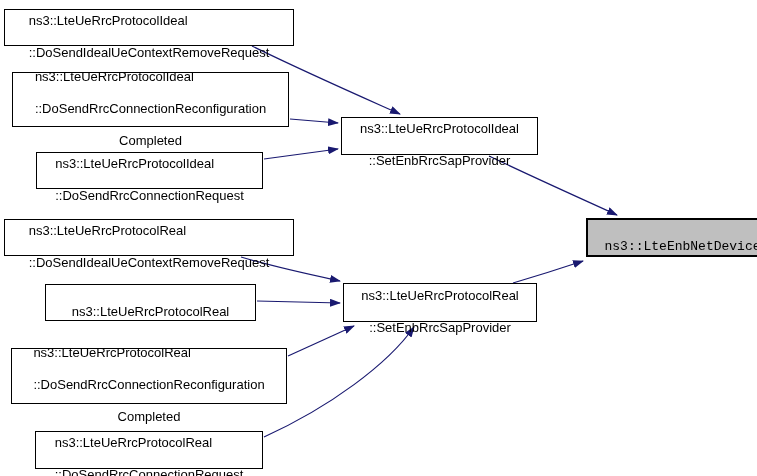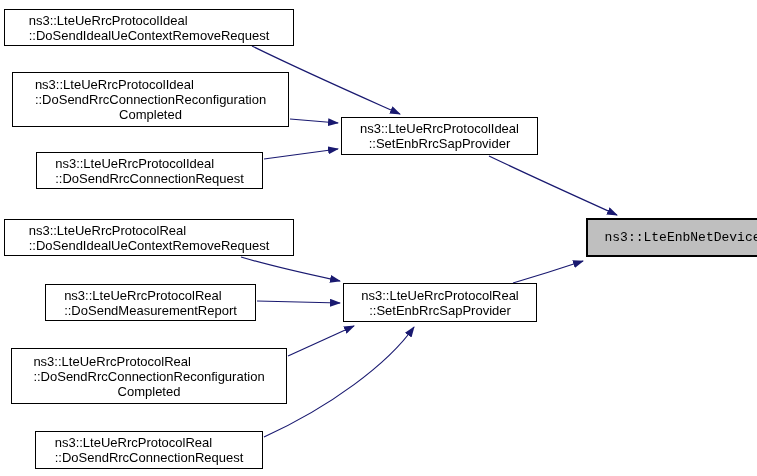--- a/index.html
+++ b/index.html
@@ -16,21 +16,21 @@
     position:absolute;z-index:2;
     box-sizing:border-box;
     background:#ffffff;
     border:1px solid #000000;
     display:flex;align-items:center;justify-content:center;
     font-size:13px;line-height:15px;color:#000000;
     white-space:nowrap;
     cursor:pointer;
   }
   .node .txt{display:inline-block;}
-  .node .ln{text-align:center;}
+  .node .ln{text-align:center;margin-top:17px;}
   .node .ln:first-child{text-align:left;}
   .node.hl{
     background:#bfbfbf;
     border-width:2px;
   }
 </style>
 </head>
 <body>
 
 <div class="canvas">
@@ -90,21 +90,20 @@
   <div class="node" style="left:4px;top:219px;width:290px;height:37px;">
     <div class="txt">
       <div class="ln">ns3::LteUeRrcProtocolReal</div>
       <div class="ln">::DoSendIdealUeContextRemoveRequest</div>
     </div>
   </div>
 
   <div class="node" style="left:45px;top:284px;width:211px;height:37px;">
     <div class="txt">
       <div class="ln">ns3::LteUeRrcProtocolReal</div>
-      <div class="ln">::DoSendMeasurementReport</div>
     </div>
   </div>
 
   <div class="node" style="left:343px;top:283px;width:194px;height:39px;">
     <div class="txt">
       <div class="ln">ns3::LteUeRrcProtocolReal</div>
       <div class="ln">::SetEnbRrcSapProvider</div>
     </div>
   </div>
 

